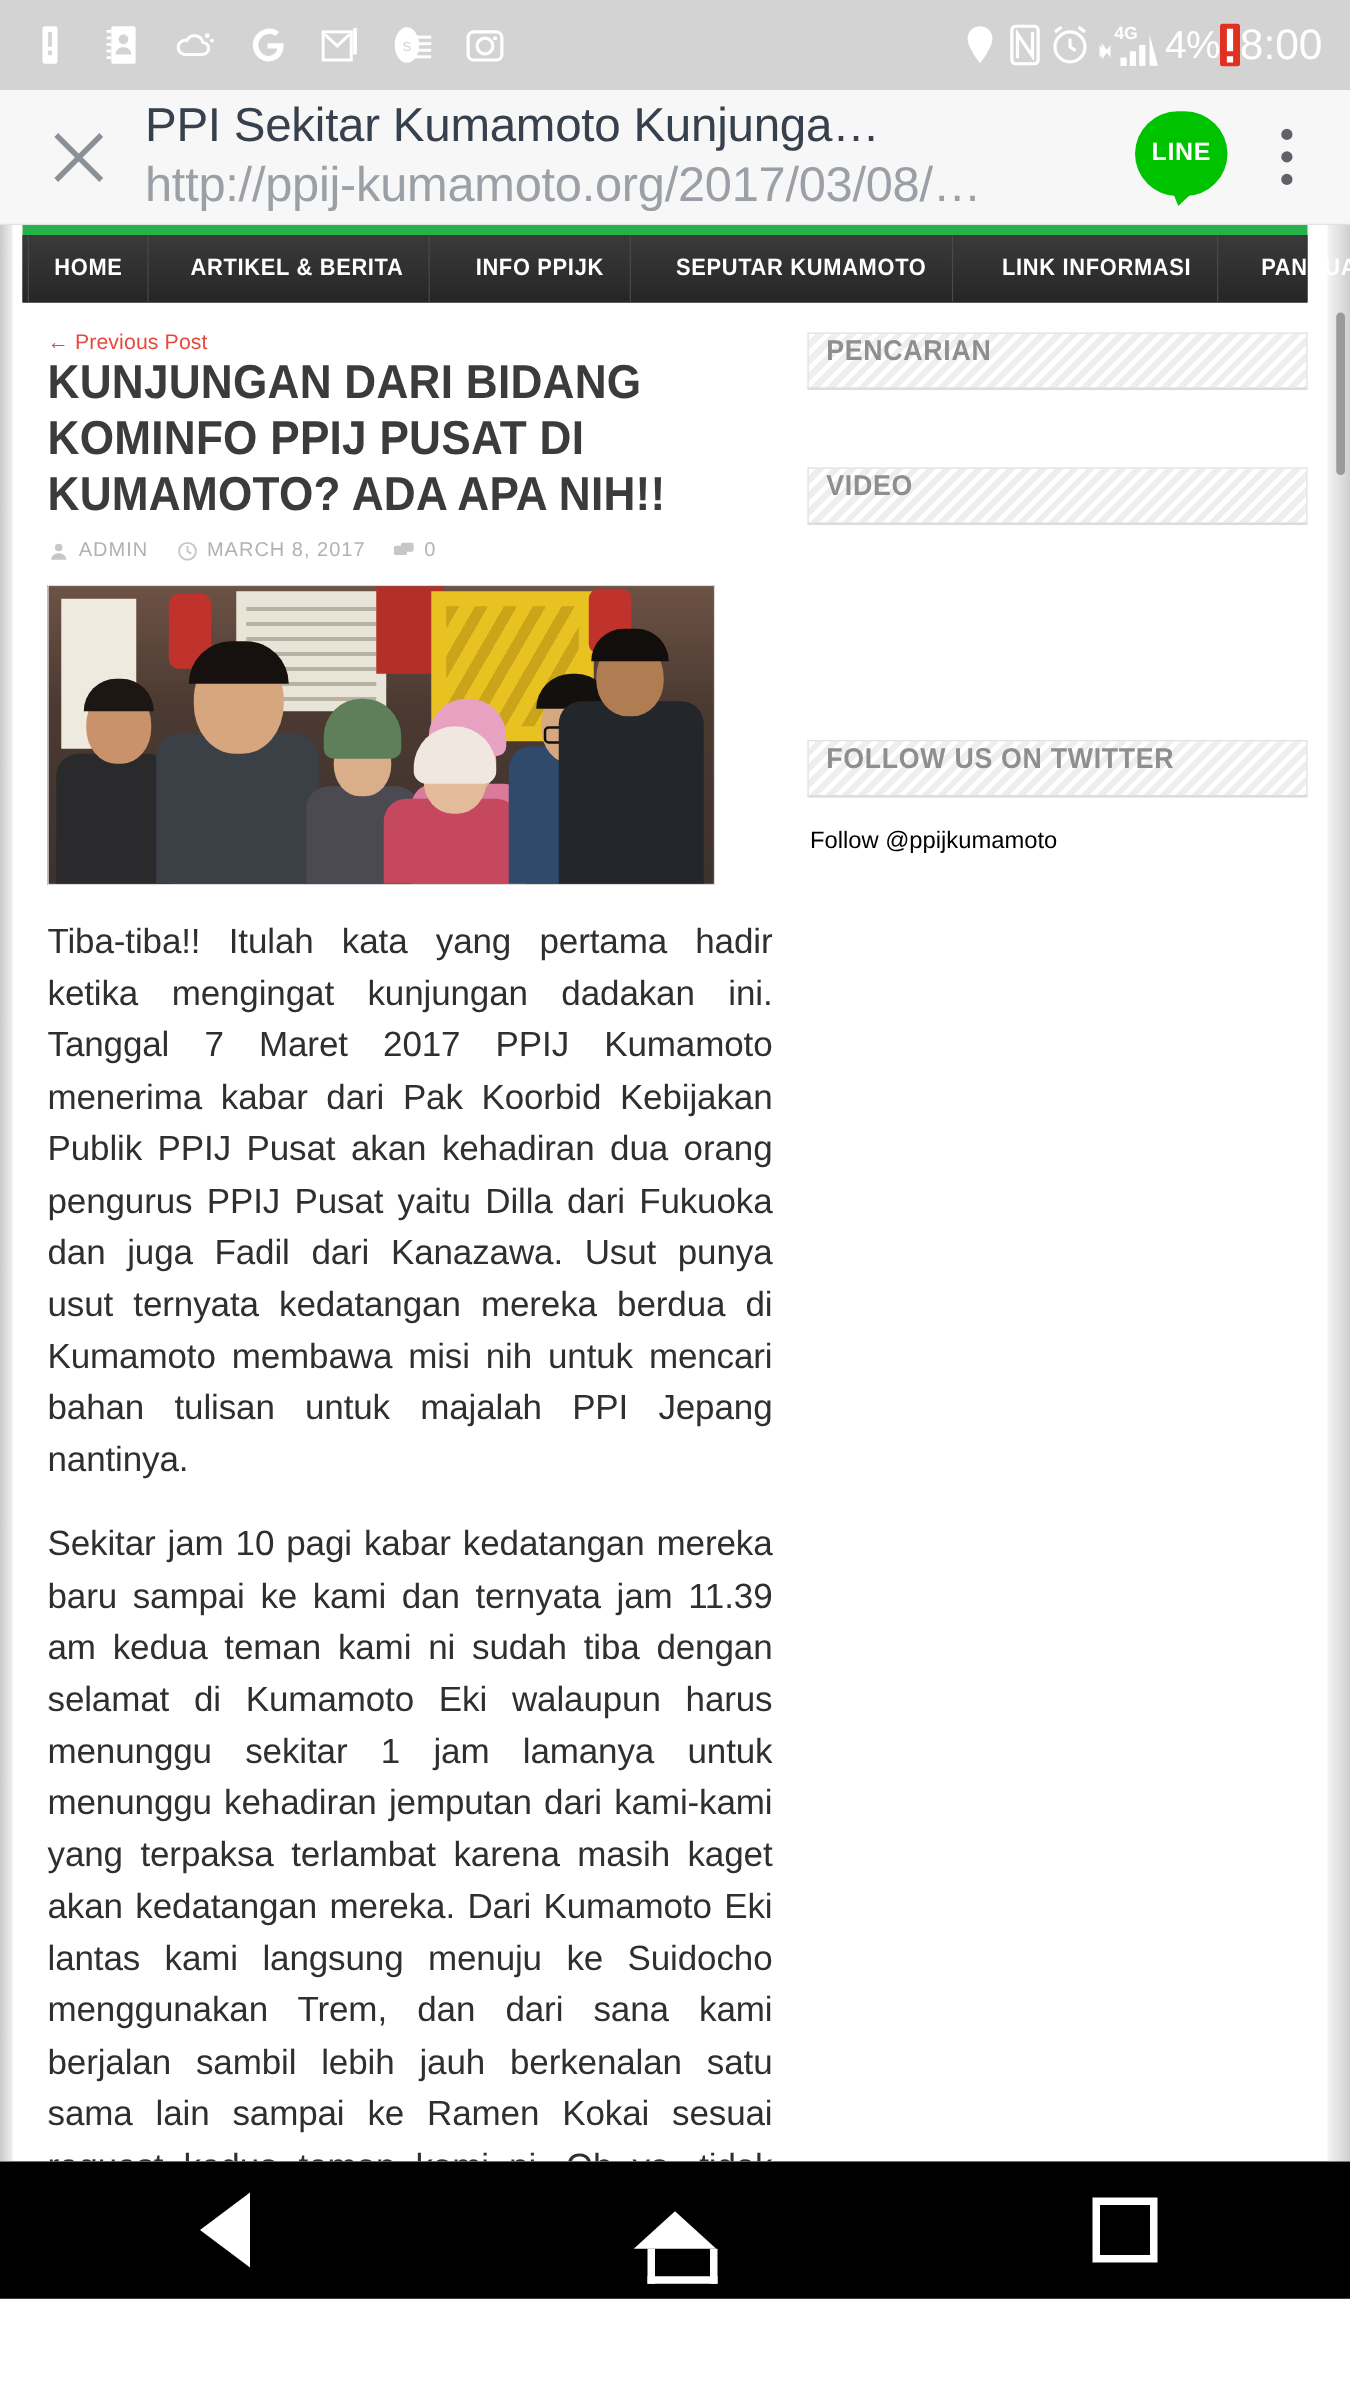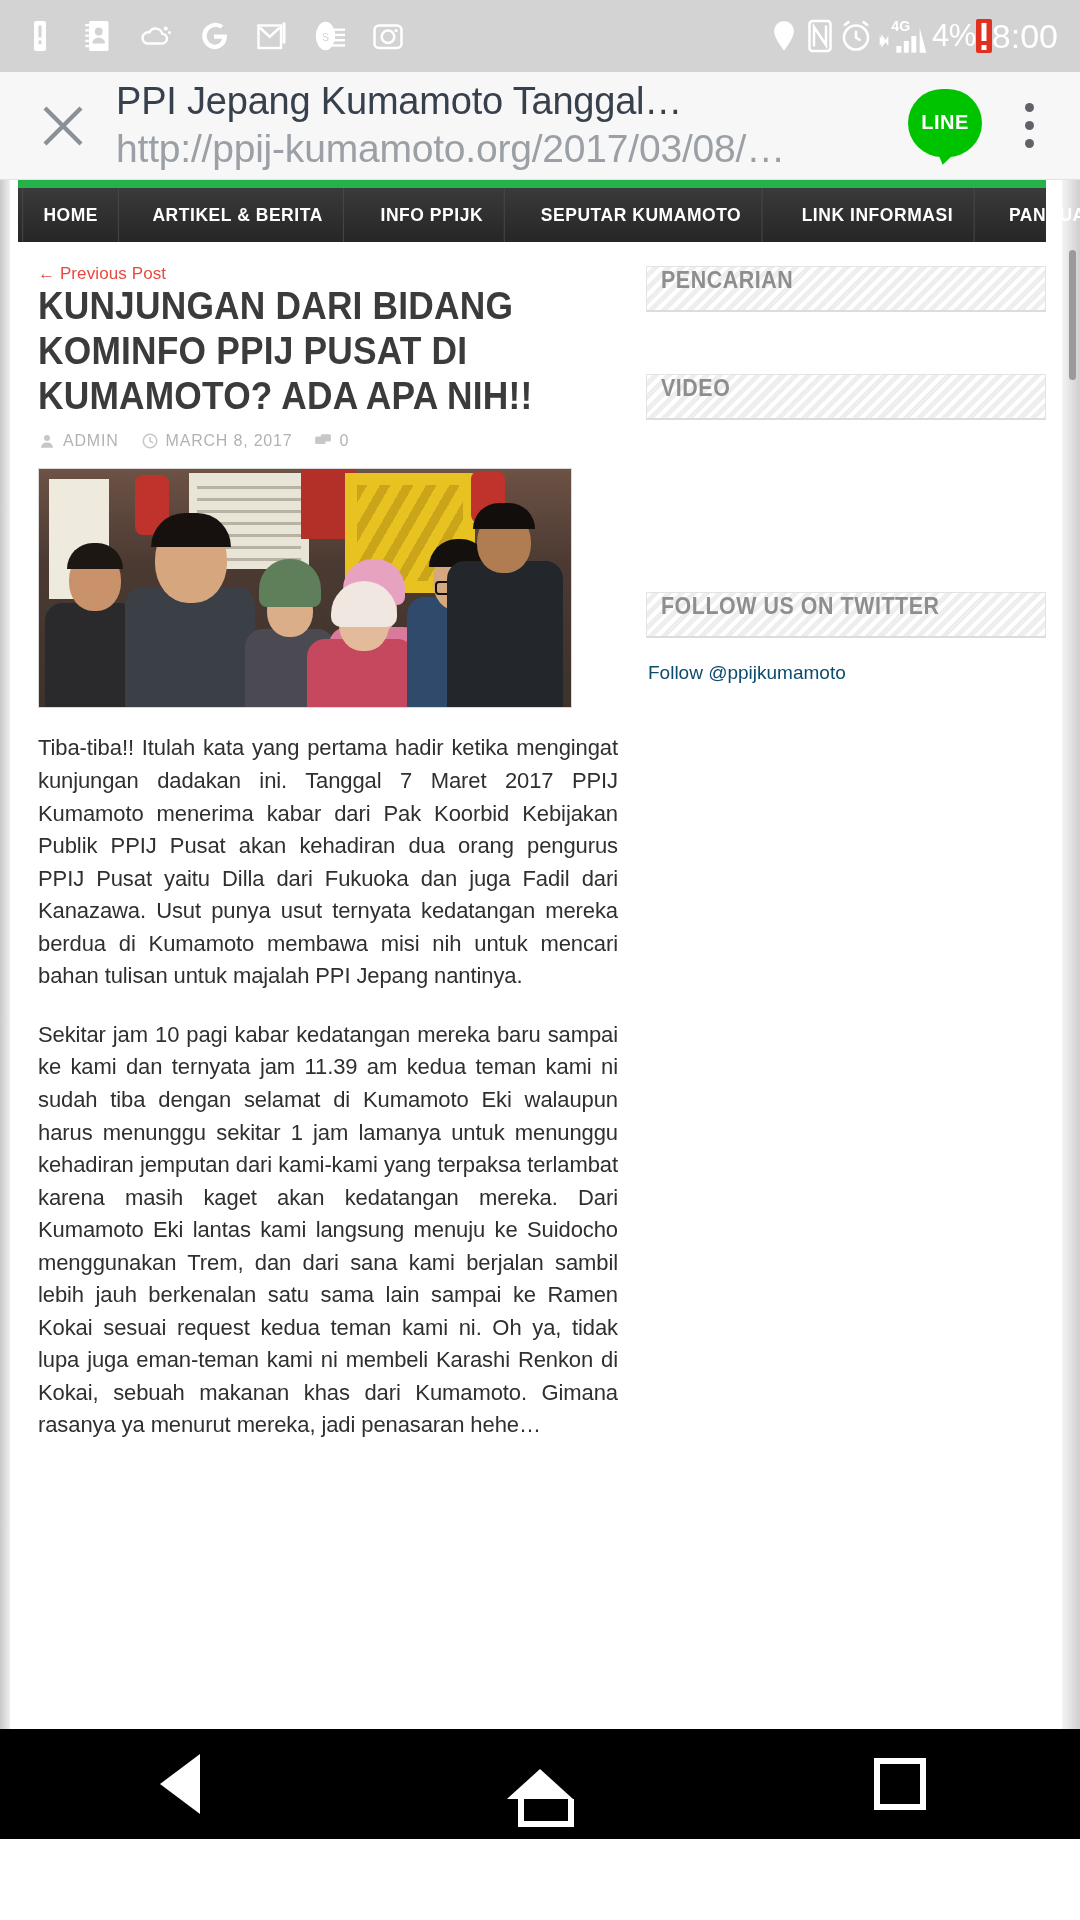--- a/index.html
+++ b/index.html
@@ -88,35 +88,35 @@
      background:#e9e4d8;}
   .hero .shopwhite:after{content:"";position:absolute;inset:8px;
      background:repeating-linear-gradient(0deg,#b9b2a2 0 3px,transparent 3px 12px);}
   .hero .shopleft{position:absolute;left:10px;top:10px;width:60px;height:120px;background:#efeade;}
   .hero .shopleft:after{content:"";position:absolute;inset:6px;
      background:repeating-linear-gradient(0deg,#8e8madd 0 2px,transparent 2px 14px);}
   .hero .redband{position:absolute;left:262px;top:0;width:54px;height:70px;background:#b33028;}
   .face{ position:absolute; border-radius:50% 50% 46% 46%; background:#c9926a;}
   .body{ position:absolute; border-radius:18px 18px 0 0;}
 
-  .para{ font-size:22px; line-height:1.48; color:#2f2f2f; text-align:justify;
+  .para{ font-size:28px; line-height:1.48; color:#2f2f2f; text-align:justify;
      margin-top:26px; letter-spacing:-0.1px;}
   .para:first-of-type{margin-top:24px;}
 
   
   .widget-head{ height:46px; display:flex; align-items:flex-start; padding-left:14px;
      border:1px solid #e3e3e3; border-bottom:2px solid #dcdcdc;
      background-color:#f3f3f3;
      background-image:repeating-linear-gradient(135deg,#ffffff 0 4px,#eeeeee 4px 9px);}
   .widget-head span{ font-family:"Liberation Sans Narrow","Liberation Sans",sans-serif;
      font-size:23px; font-weight:bold; color:#8e8e8e; letter-spacing:0.6px;
      text-transform:uppercase; transform:scaleX(0.93); transform-origin:left center;}
   .widget-body{ min-height:10px; }
   .w-gap-1{height:62px;} .w-gap-2{height:172px;} .w-gap-3{height:38px;}
-  .twitterfollow{ font-size:19px; color:#0c4a6e; padding:24px 0 0 2px; }
+  .twitterfollow{ font-size:19px; color:#000000; padding:24px 0 0 2px; }
 
   
   .scrollbar{ position:absolute; right:4px; top:70px; width:7px; height:130px;
      background:#9a9a9a; border-radius:4px;}
   .leftedge{ position:absolute; left:0; top:0; bottom:0; width:10px;
      background:linear-gradient(90deg,#c9c9c9,#efefef);}
   .rightedge{ position:absolute; right:0; top:0; bottom:0; width:18px;
      background:linear-gradient(270deg,#cfcfcf,#f4f4f4);}
 
   
@@ -231,21 +231,21 @@
   </div>
 </div>
 
 <div class="chrometab">
   <div class="close-btn">
     <svg viewBox="0 0 24 24">
         <path d="M4 4L20 20M20 4L4 20" stroke="#8a8f98" stroke-width="1.9" fill="none"></path>
       </svg>
   </div>
   <div class="tab-texts">
-    <div class="tab-title">PPI Jepang Kumamoto Tanggal…</div>
+    <div class="tab-title">PPI Sekitar Kumamoto Kunjunga…</div>
     <div class="tab-url">http://ppij-kumamoto.org/2017/03/08/…</div>
   </div>
   <div class="line-badge">
     <div class="tail"></div>
     <div class="bub"></div>
     <div class="lbl">LINE</div>
   </div>
   <div class="kebab">
     <i></i>
       <i></i>

